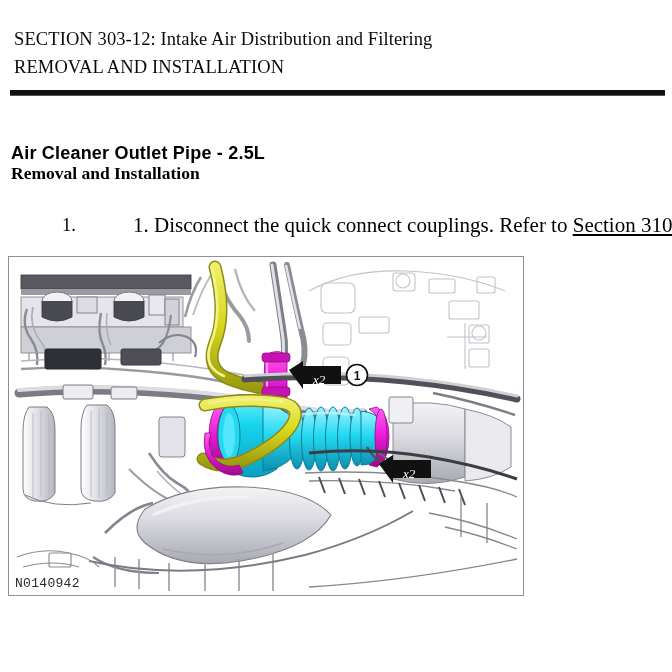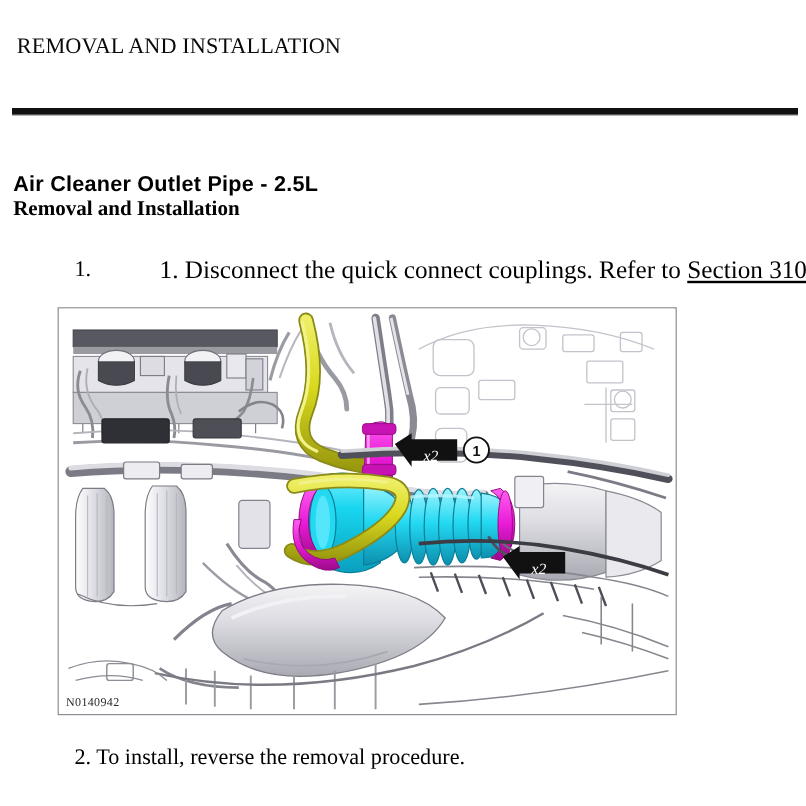--- a/index.html
+++ b/index.html
@@ -109,29 +109,28 @@
   
   .figure {
     position: absolute;
     left: 8px;
     top: 256px;
     width: 514px;
     height: 338px;
     border: 1px solid #8d8d95;
     background: #ffffff;
     overflow: hidden;
-    margin-left: 40px;
   }
   .figure svg { display: block; }
   .fig-id {
     position: absolute;
     left: 6px;
     bottom: 4px;
-    font-family: Liberation Serif, serif;
-    font-size: 10px;
+    font-family: Liberation Mono, monospace;
+    font-size: 13px;
     letter-spacing: 0.3px;
     color: #2a2a2a;
     text-align: right;
   }
 
   
   .step2 {
     position: absolute;
     left: 62px;
     top: 619px;
@@ -142,20 +141,21 @@
   }
 
   
 </style>
 </head>
 <body>
 
 <div class="page">
 
   <div class="doc-header">
+    <div class="hline">SECTION 303-12: Intake Air Distribution and Filtering</div>
     <div class="hline">REMOVAL AND INSTALLATION</div>
   </div>
 
   <div class="rule"></div>
 
   <div class="part-title">Air Cleaner Outlet Pipe - 2.5L</div>
   <div class="section-title">Removal and Installation</div>
 
   <div class="step-row">
     <span class="step-marker">1.</span>
@@ -389,15 +389,14 @@
 
       <g>
         <path d="M370 207 l14 -9 l0 5 l38 0 l0 18 l-38 0 l0 5 z" fill="#111111"></path>
         <text x="394" y="221" font-family="Liberation Serif, serif" font-size="13" font-style="italic" fill="#ffffff">x2</text>
       </g>
     </svg>
 
     <div class="fig-id">N0140942</div>
   </div>
 
-  <div class="step2">2. To install, reverse the removal procedure.</div>
 
 </div>
 
 </body></html>

